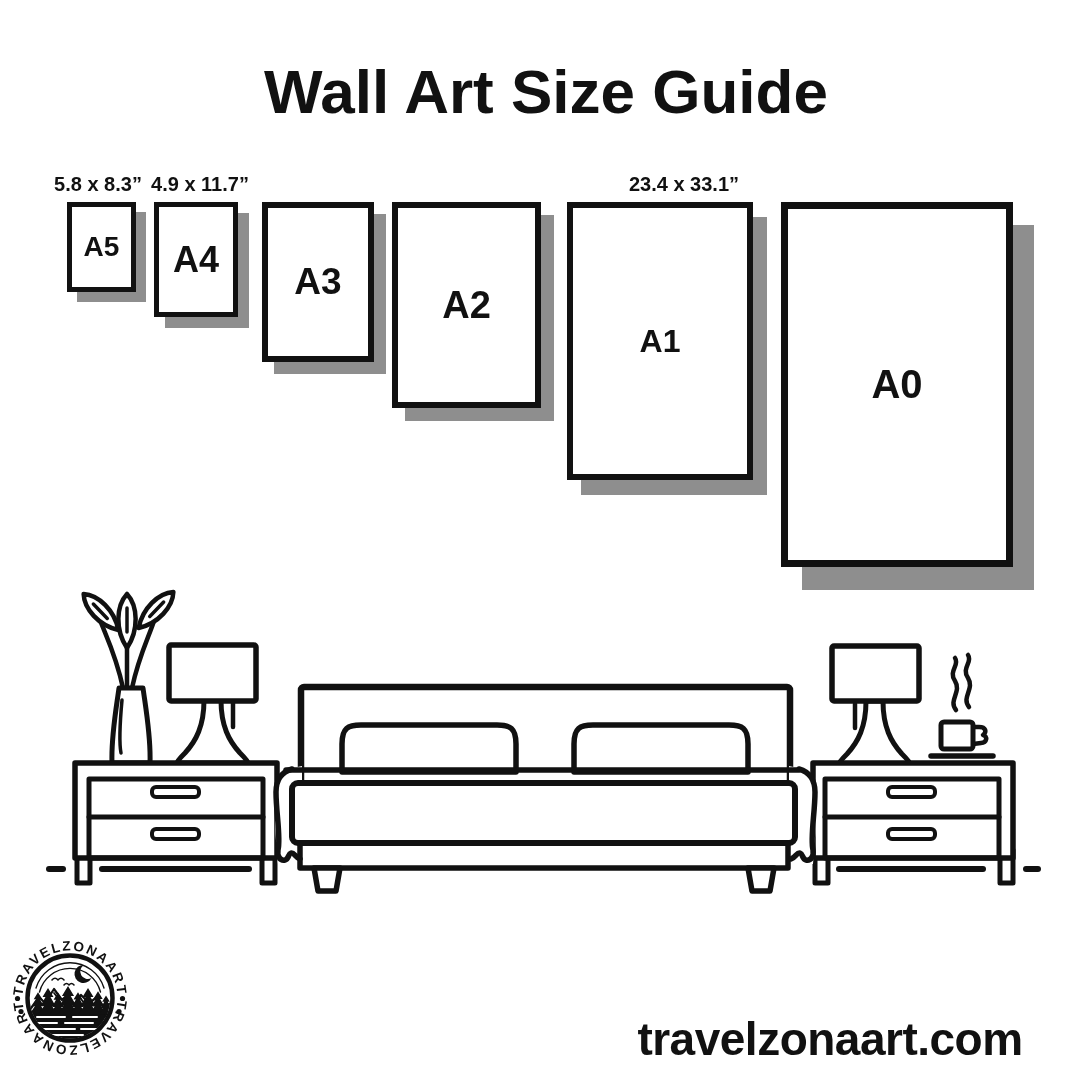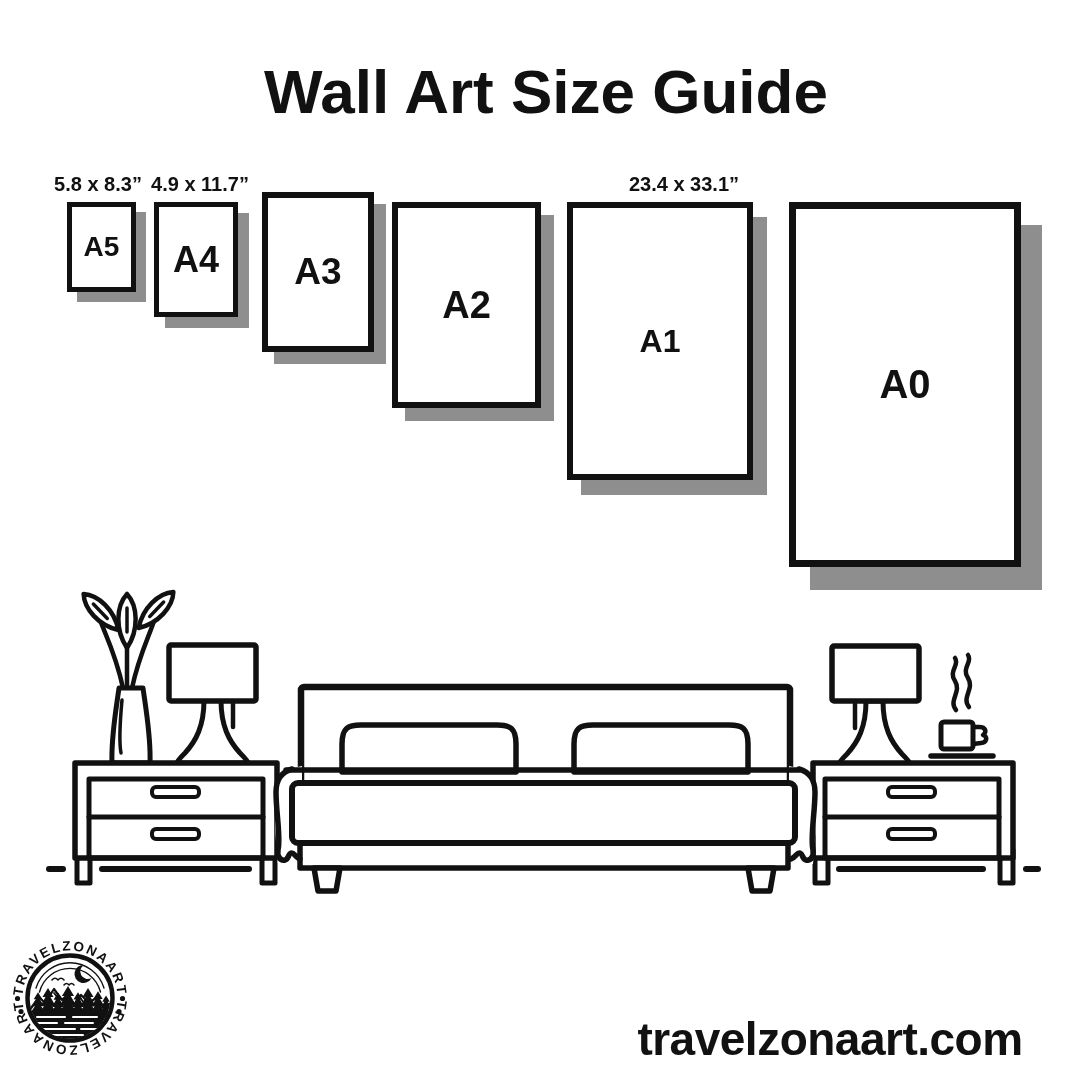--- a/index.html
+++ b/index.html
@@ -49,30 +49,30 @@
   <div class="dims" style="left:-12px">5.8 x 8.3”</div>
   <div class="dims" style="left:90px">4.9 x 11.7”</div>
   <div class="dims" style="left:574px">23.4 x 33.1”</div>
 
   <div class="paper" style="left:67px;  top:202px; width:69px;  height:90px;  border-width:5px; font-size:28px; --sx:10px; --sy:10px;">
     <span>A5</span>
   </div>
   <div class="paper" style="left:154px; top:202px; width:84px;  height:115px; border-width:5px; font-size:36px; --sx:11px; --sy:11px;">
     <span>A4</span>
   </div>
-  <div class="paper" style="left:262px; top:192px; width:112px; height:160px; border-width:6px; font-size:37px; --sx:12px; --sy:12px;">
+  <div class="paper" style="left:262px; top:202px; width:112px; height:160px; border-width:6px; font-size:37px; --sx:12px; --sy:12px;">
     <span>A3</span>
   </div>
   <div class="paper" style="left:392px; top:202px; width:149px; height:206px; border-width:6px; font-size:38px;align-items:center; --sx:13px; --sy:13px;">
     <span>A2</span>
   </div>
   <div class="paper" style="left:567px; top:202px; width:186px; height:278px; border-width:6px; font-size:32px; --sx:14px; --sy:15px;">
     <span>A1</span>
   </div>
-  <div class="paper" style="left:781px; top:202px; width:232px; height:365px; border-width:7px; font-size:40px;margin-left:8px; --sx:21px; --sy:23px;">
+  <div class="paper" style="left:781px; top:202px; width:232px; height:365px; border-width:7px; font-size:40px; --sx:21px; --sy:23px;">
     <span>A0</span>
   </div>
 
   <svg class="scene" width="1080" height="330" viewBox="0 575 1080 330">
 
     <g>
       <path class="st" stroke-width="4.5" d="M127,688 L127,604"></path>
       <path class="st" stroke-width="4.5" d="M123,688 C116,655 106,636 100,620"></path>
       <path class="st" stroke-width="4.5" d="M132,688 C139,655 149,637 155,618"></path>
       <g transform="translate(127,621)">

